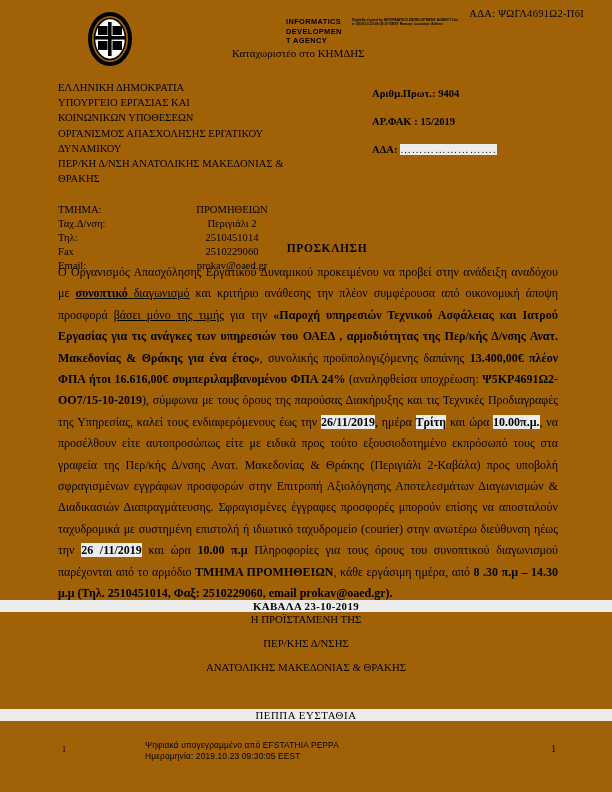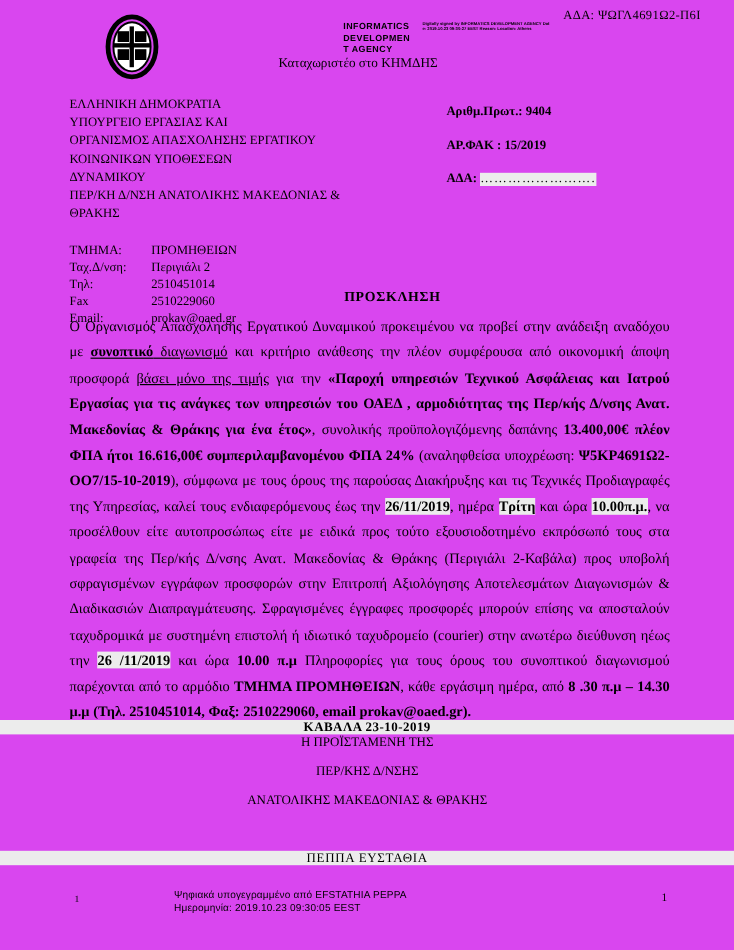--- a/index.html
+++ b/index.html
@@ -9,21 +9,21 @@
     background: #ffffff;
   }
   body {
     font-family: "Liberation Serif", "DejaVu Serif", serif;
     color: #000000;
   }
   .page {
     position: relative;
     width: 612px;
     height: 792px;
-    background: #d946ef;
+    background: #a16207;
     overflow: hidden;
     box-sizing: border-box;
   }
 
   
   .ada-top {
     position: absolute;
     top: 8px;
     right: 28px;
     font-size: 10.5px;
@@ -96,21 +96,21 @@
   }
   .hdr-right .rline { margin-bottom: 17px; white-space: nowrap; }
   .hdr-right b { font-weight: bold; }
 
   .contact { margin-top: 17px; }
   .contact .crow {
     display: flex;
     line-height: 14px;
   }
   .contact .ck { width: 68px; flex: 0 0 68px; }
-  .contact .cv { flex: 1 1 auto; }
+  .contact .cv { flex: 1 1 auto; text-align: center; }
 
   .dotted { letter-spacing: 1px; }
 
   
   .title {
     position: absolute;
     top: 242px;
     left: 0;
     width: 612px;
     text-align: center;
@@ -202,22 +202,22 @@
     <div class="sig-right">Digitally signed by INFORMATICS DEVELOPMENT AGENCY Date: 2019.10.23 09:30:27 EEST Reason: Location: Athens</div>
   </div>
 
   <div class="kimdis">Καταχωριστέο στο ΚΗΜΔΗΣ</div>
 
   <div class="hdr">
 
     <div class="hdr-left">
       <div>ΕΛΛΗΝΙΚΗ ΔΗΜΟΚΡΑΤΙΑ</div>
       <div>ΥΠΟΥΡΓΕΙΟ ΕΡΓΑΣΙΑΣ ΚΑΙ</div>
+      <div>ΚΟΙΝΩΝΙΚΩΝ ΥΠΟΘΕΣΕΩΝ</div>
       <div>ΟΡΓΑΝΙΣΜΟΣ ΑΠΑΣΧΟΛΗΣΗΣ ΕΡΓΑΤΙΚΟΥ</div>
-      <div>ΚΟΙΝΩΝΙΚΩΝ ΥΠΟΘΕΣΕΩΝ</div>
       <div>ΔΥΝΑΜΙΚΟΥ</div>
       <div>ΠΕΡ/ΚΗ Δ/ΝΣΗ ΑΝΑΤΟΛΙΚΗΣ ΜΑΚΕΔΟΝΙΑΣ &amp;</div>
       <div>ΘΡΑΚΗΣ</div>
 
       <div class="contact">
         <div class="crow">
           <span class="ck">ΤΜΗΜΑ:</span>
           <span class="cv">ΠΡΟΜΗΘΕΙΩΝ</span>
         </div>
         <div class="crow">

